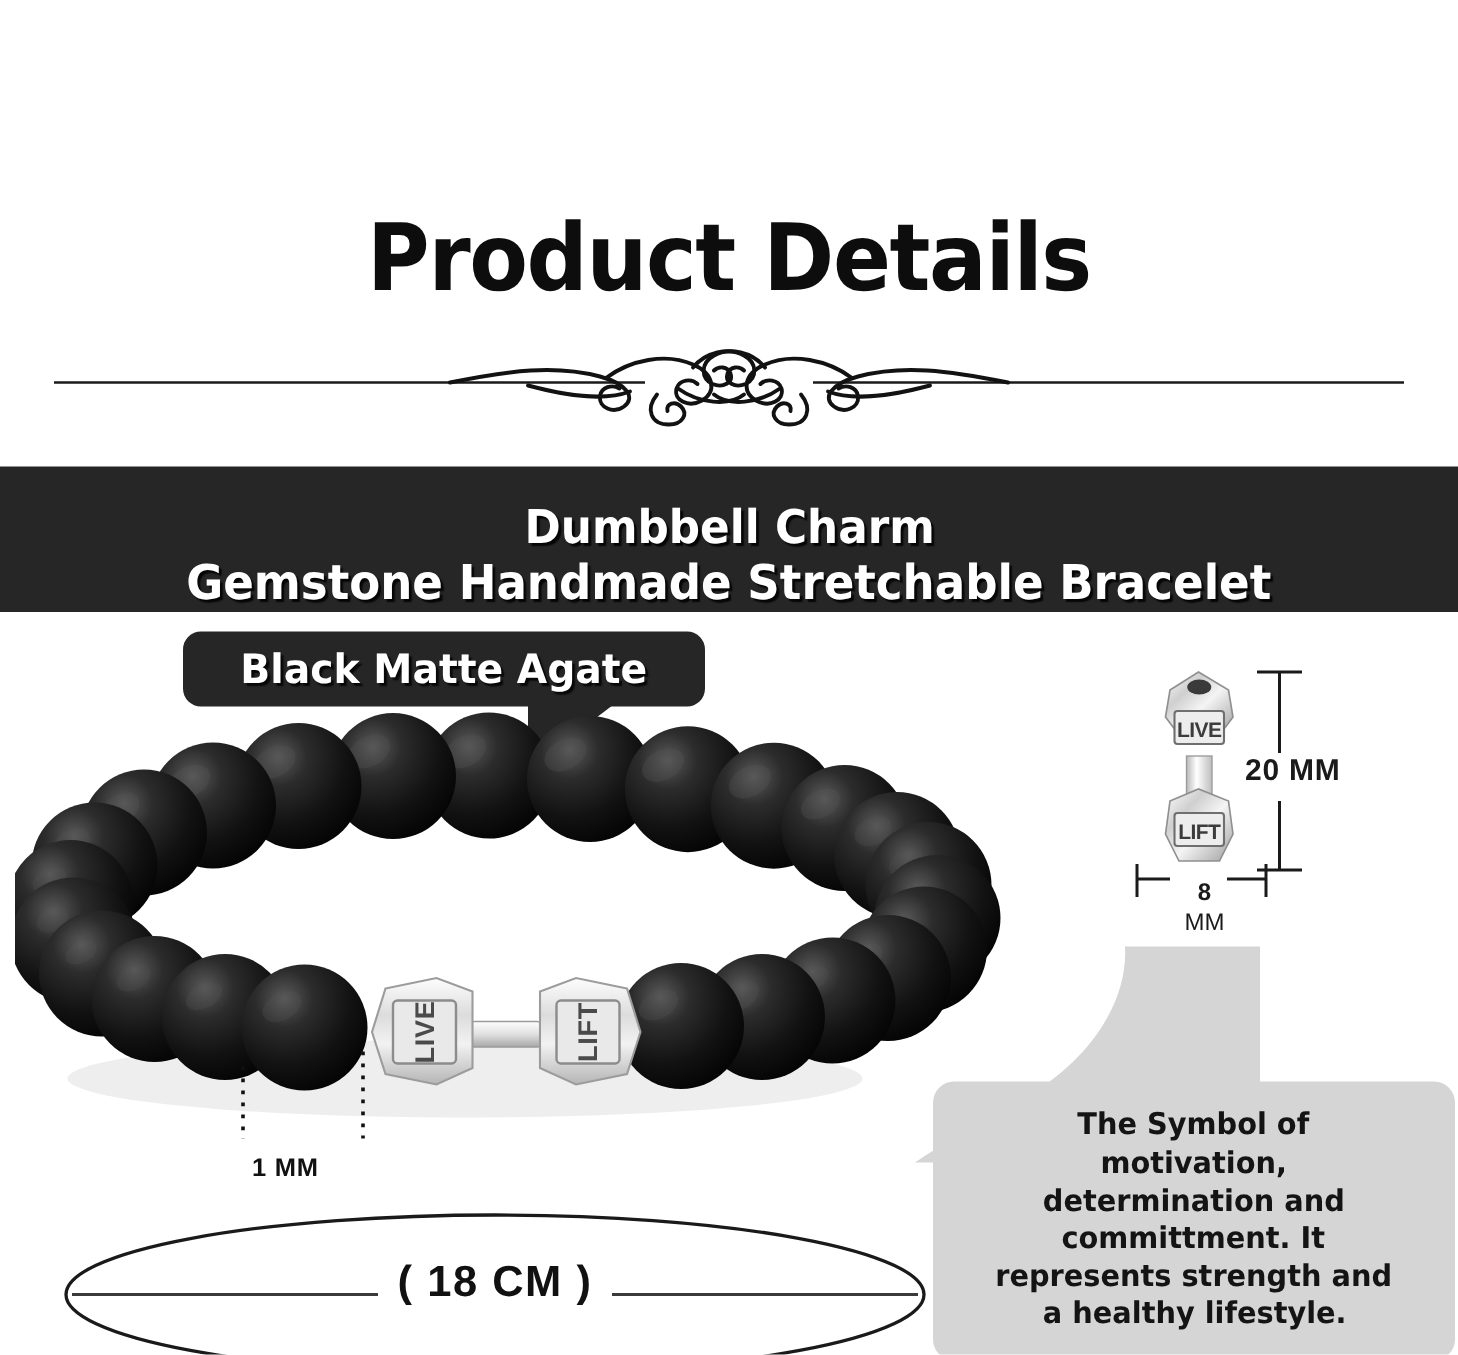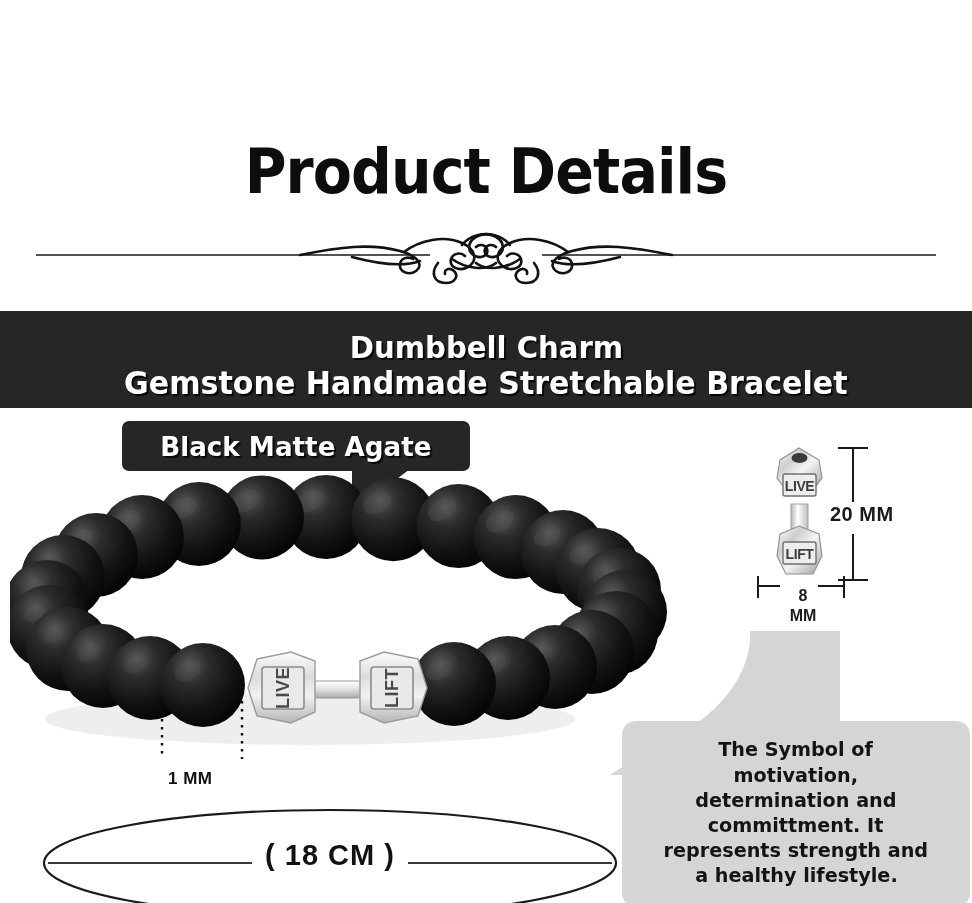--- a/index.html
+++ b/index.html
@@ -43,21 +43,21 @@
   .banner {
     position: absolute;
     top: 282px;
     left: 0;
     width: 972px;
     height: 97px;
     background: #262626;
     display: flex;
     flex-direction: column;
     align-items: center;
-    justify-content: center;
+    justify-content: flex-end;
     padding-top: 13px;
   }
   .banner-line {
     color: #ffffff;
     font-family: "DejaVu Sans", sans-serif;
     font-weight: bold;
     font-size: 31px;
     line-height: 1.18;
     letter-spacing: 0px;
     text-shadow: 2px 2px 1px rgba(0,0,0,0.85);
@@ -67,21 +67,21 @@
   .banner-line.l2 { font-size: 32px; }
 
   
   .callout {
     position: absolute;
     left: 122px;
     top: 392px;
     width: 348px;
     height: 50px;
     background: #262626;
-    border-radius: 7px;
+    border-radius: 12px;
     display: flex;
     align-items: center;
     justify-content: center;
   }
   .callout-label {
     color: #fff;
     font-family: "DejaVu Sans", sans-serif;
     font-weight: bold;
     font-size: 27px;
     letter-spacing: 0px;
@@ -125,21 +125,21 @@
     font-size: 16px;
     color: #1a1a1a;
     text-align: center;
     width: 26px;
   }
   .dim-8r-unit {
     position: absolute;
     left: 781px;
     top: 578px;
     font-family: "Liberation Sans", sans-serif;
-    font-weight: bold;
+    font-weight: normal;
     font-size: 16px;
     color: #1a1a1a;
     text-align: center;
     width: 44px;
   }
 
   
   .bubble {
     position: absolute;
     left: 622px;

